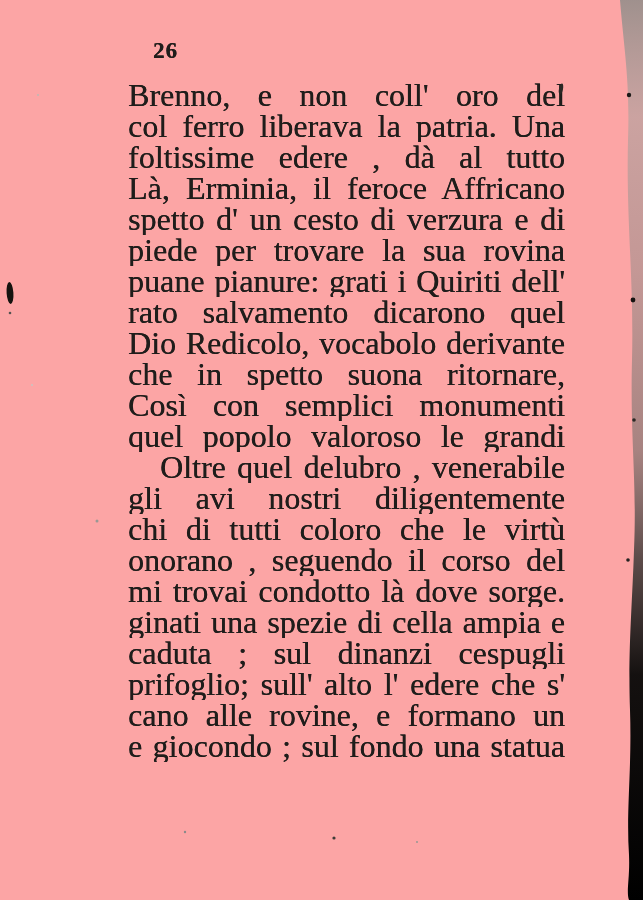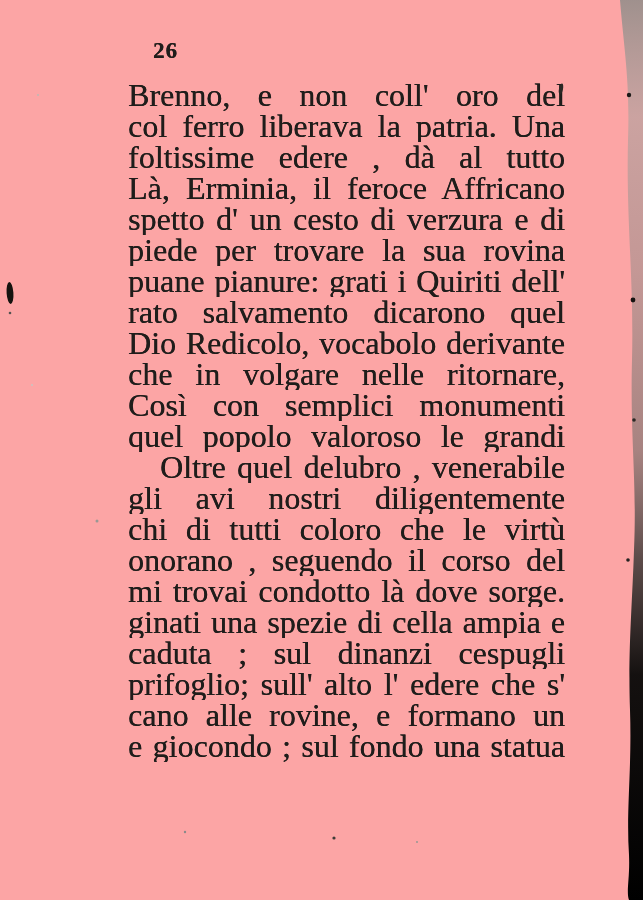--- a/index.html
+++ b/index.html
@@ -71,21 +71,21 @@
   <div class="text-block">
       <div class="line"><span>Brenno, e non coll' oro del riscatto, ma</span></div>
       <div class="line"><span>col ferro liberava la patria. Una cornice</span></div>
       <div class="line"><span>foltissime edere , dà al tutto insieme l'a-</span></div>
       <div class="line"><span>Là, Erminia, il feroce Affricano ritorse il</span></div>
       <div class="line"><span>spetto d' un cesto di verzura e di fiori.</span></div>
       <div class="line"><span>piede per trovare la sua rovina nelle ca-</span></div>
       <div class="line"><span>puane pianure: grati i Quiriti dell' inspe-</span></div>
       <div class="line"><span>rato salvamento dicarono quel tempio al</span></div>
       <div class="line"><span>Dio Redicolo, vocabolo derivante da </span><span class="it">redeo</span><span>,</span></div>
-      <div class="line"><span>che in volgare nelle </span><span class="it">ritornare</span><span>, </span><span class="it">retrocedere</span><span>.</span></div>
+      <div class="line"><span>che in spetto suona </span><span class="it">ritornare</span><span>, </span><span class="it">retrocedere</span><span>.</span></div>
       <div class="line"><span>Così con semplici monumenti ricordava</span></div>
       <div class="line para-end"><span>quel popolo valoroso le grandi cose.</span></div>
       <div class="line indent"><span>Oltre quel delubro , venerabile agli oc-</span></div>
       <div class="line"><span>gli avi nostri diligentemente coltivano ed</span></div>
       <div class="line"><span>chi di tutti coloro che le virtù patrie de-</span></div>
       <div class="line"><span>onorano , seguendo il corso del ruscello ,</span></div>
       <div class="line"><span>mi trovai condotto là dove sorge. Imma-</span></div>
       <div class="line"><span>ginati una spezie di cella ampia e tetto</span></div>
       <div class="line"><span>caduta ; sul dinanzi cespugli odorosi di ca-</span></div>
       <div class="line"><span>prifoglio; sull' alto l' edere che s' abbarbi-</span></div>

